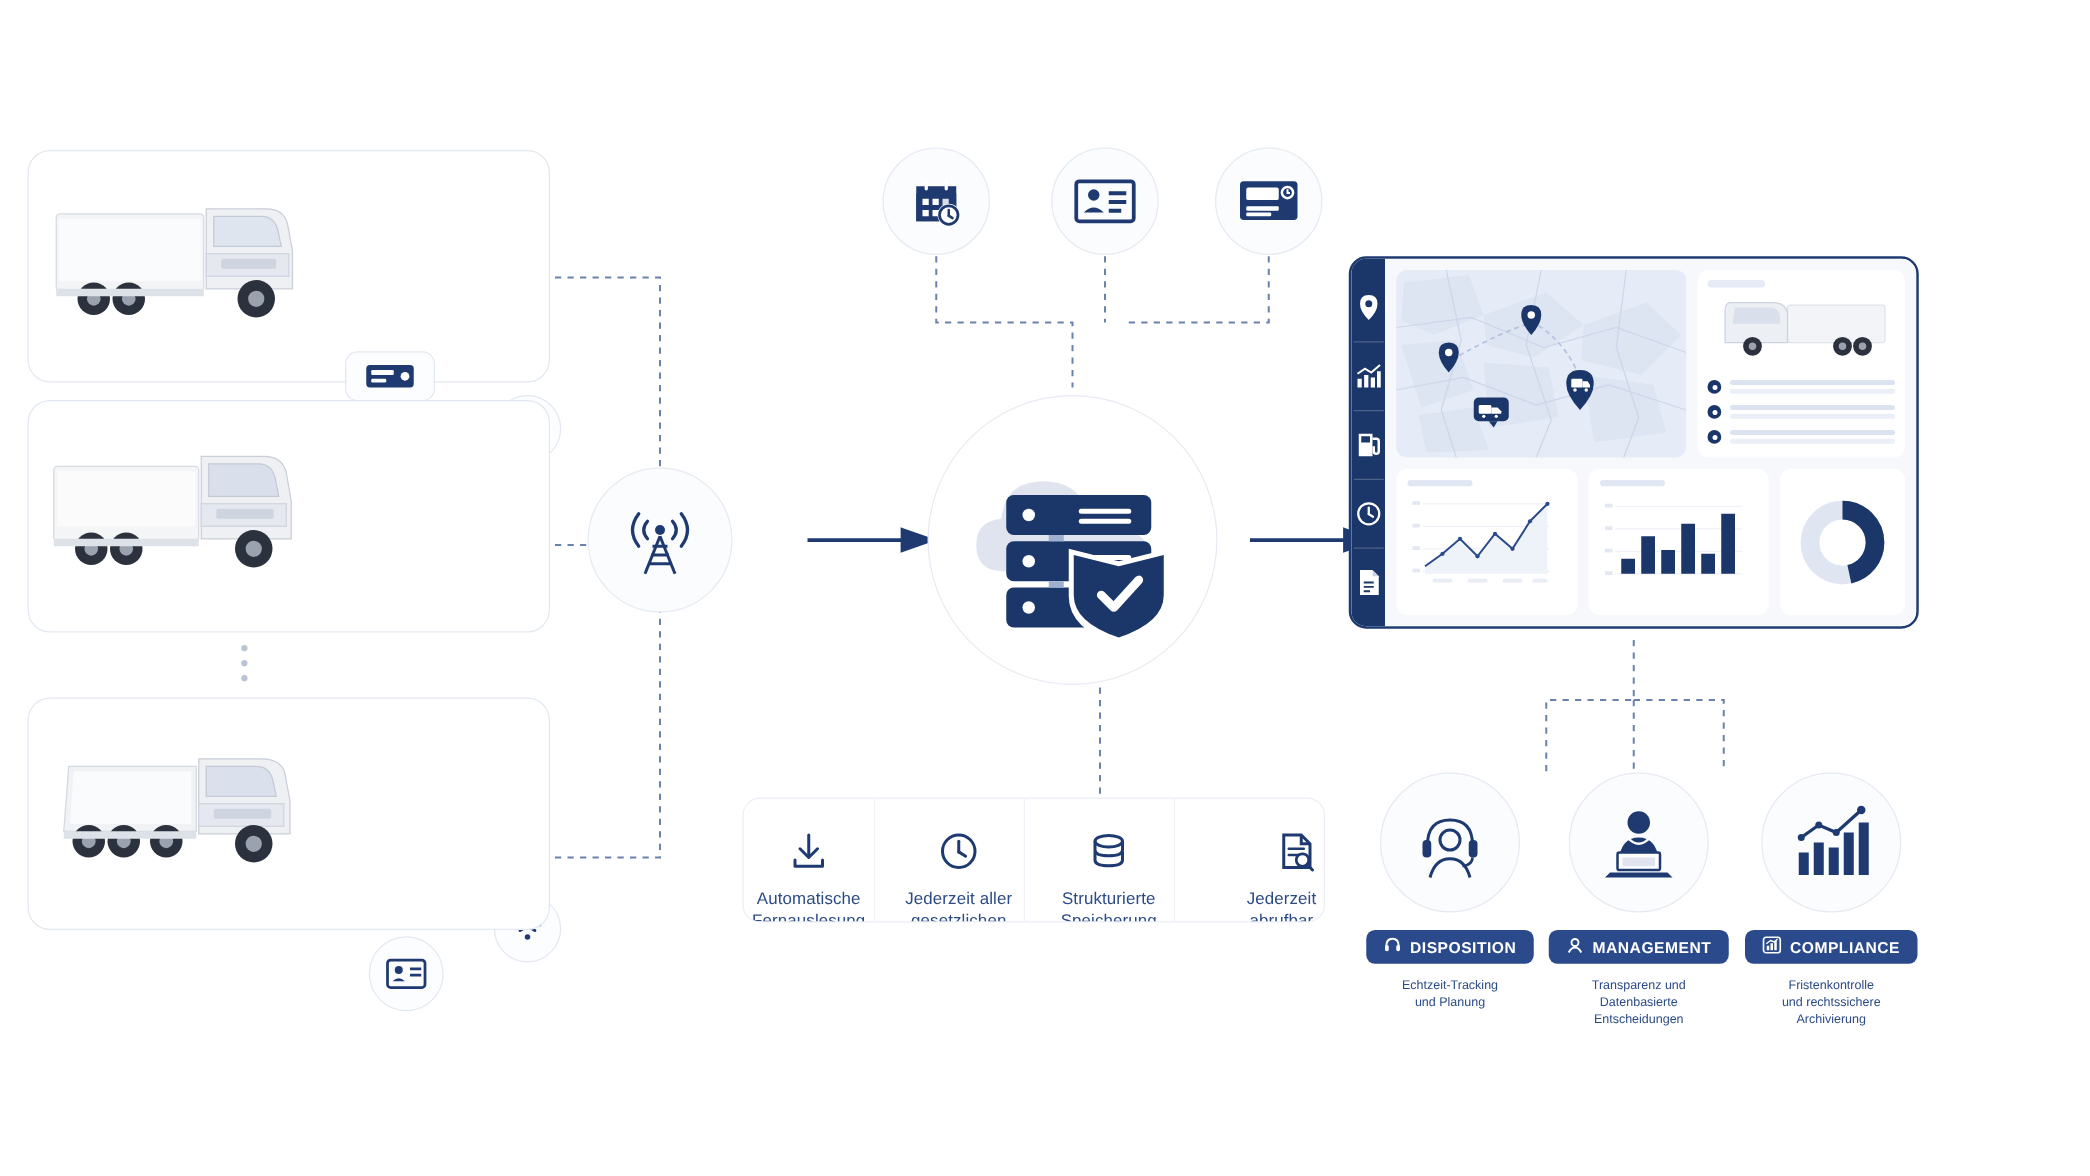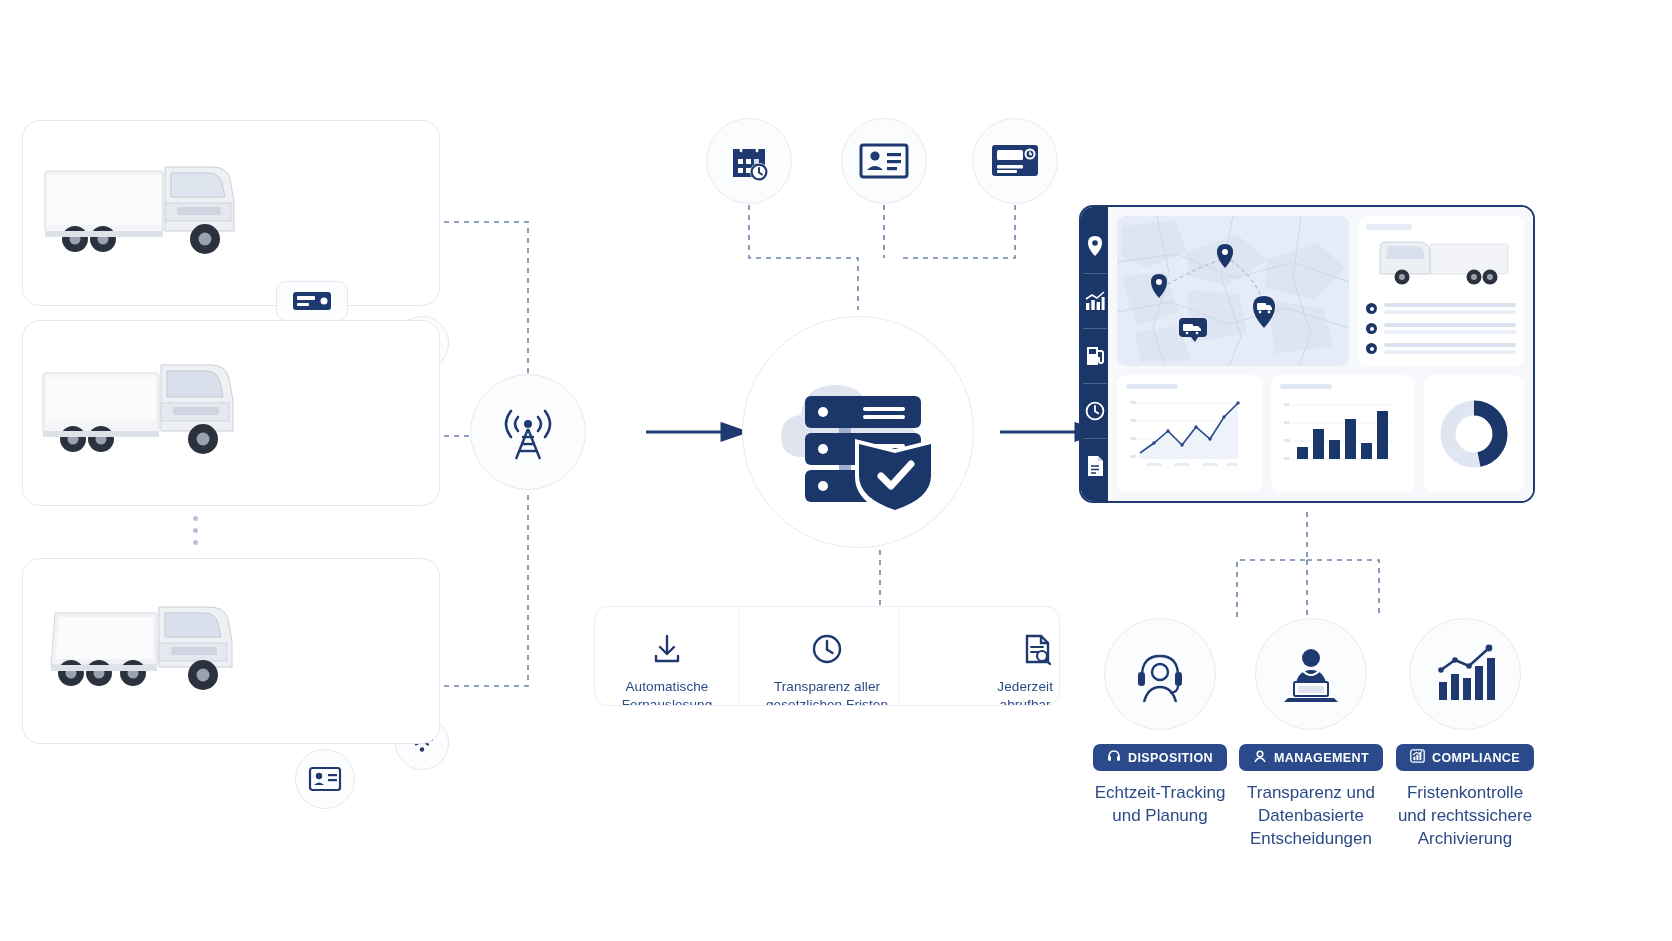--- a/index.html
+++ b/index.html
@@ -198,21 +198,21 @@
     padding: 12px 14px;
     display: flex; align-items: center; gap: 7px;
     color: #ffffff;
     font-size: 12.5px;
     font-weight: bold;
     letter-spacing: .4px;
     white-space: nowrap;
   }
   .role-desc {
     margin-top: 11px;
-    font-size: 17px;
+    font-size: 10px;
     line-height: 1.35;
     text-align: center;
     color: #2b4b86;
   }
 
   svg { overflow: visible; }
   .connectors { position: absolute; left:0; top:0; width: 1672px; height: 941px; pointer-events:none; }
 </style>
 </head>
 <body>
@@ -470,21 +470,21 @@
       </g>
 
       <g>
         <path d="M152 132 L192 122 L192 160 q0 26-40 40 q-40-14-40-40 L112 122 Z" fill="#fff"></path>
         <path d="M152 136 L188 127 L188 159 q0 22-36 34 q-36-12-36-34 L116 127 Z" fill="#1b3668"></path>
         <path d="M138 159 L148 169 L168 147" fill="none" stroke="#fff" stroke-width="7" stroke-linecap="round" stroke-linejoin="round"></path>
       </g>
     </svg>
   </div>
 
-  <div class="feature-strip" style="left:594px; top:606px; width:466px; height:100px;gap:15px;">
+  <div class="feature-strip" style="left:594px; top:638px; width:466px; height:100px;gap:15px;">
     <div class="feature-cell">
       <div class="fi">
         <svg width="32" height="32" viewBox="0 0 32 32">
             <g fill="none" stroke="#1e3a70" stroke-width="2.4" stroke-linecap="round" stroke-linejoin="round">
               <path d="M16 3 v17"></path>
               <path d="M9 14 l7 7 l7-7"></path>
               <path d="M5 23 v5 h22 v-5"></path>
             </g>
           </svg>
       </div>
@@ -496,21 +496,35 @@
       <div class="fi">
         <svg width="32" height="32" viewBox="0 0 32 32">
             <circle cx="16" cy="16" r="13" fill="none" stroke="#1e3a70" stroke-width="2.4"></circle>
             <g stroke="#1e3a70" stroke-width="2.4" stroke-linecap="round" fill="none">
               <path d="M16 8 v8.5"></path>
               <path d="M16 16.5 L21.5 20"></path>
             </g>
           </svg>
       </div>
       <div class="flabel">
-        <span>Transparenz aller</span><br><span>gesetzlichen Fristen</span>
+        <span>Jederzeit aller</span><br><span>gesetzlichen Fristen</span>
+      </div>
+    </div>
+    <div class="feature-cell">
+      <div class="fi">
+        <svg width="32" height="32" viewBox="0 0 32 32">
+            <g fill="none" stroke="#1e3a70" stroke-width="2.4">
+              <ellipse cx="16" cy="8" rx="11" ry="4.6"></ellipse>
+              <path d="M5 8 v7 q0 4.6 11 4.6 q11 0 11-4.6 V8"></path>
+              <path d="M5 16 v7 q0 4.6 11 4.6 q11 0 11-4.6 V16"></path>
+            </g>
+          </svg>
+      </div>
+      <div class="flabel">
+        <span>Strukturierte</span><br><span>Speicherung</span>
       </div>
     </div>
     <div class="feature-cell">
       <div class="fi">
         <svg width="32" height="32" viewBox="0 0 32 32">
             <path d="M6 3 h14 l7 7 v19 H6 Z" fill="none" stroke="#1e3a70" stroke-width="2.4"></path>
             <path d="M20 3 v7 h7" fill="none" stroke="#1e3a70" stroke-width="2.4"></path>
             <g stroke="#1e3a70" stroke-width="2" stroke-linecap="round">
               <path d="M10 14 h12"></path>
               <path d="M10 19 h8"></path>

